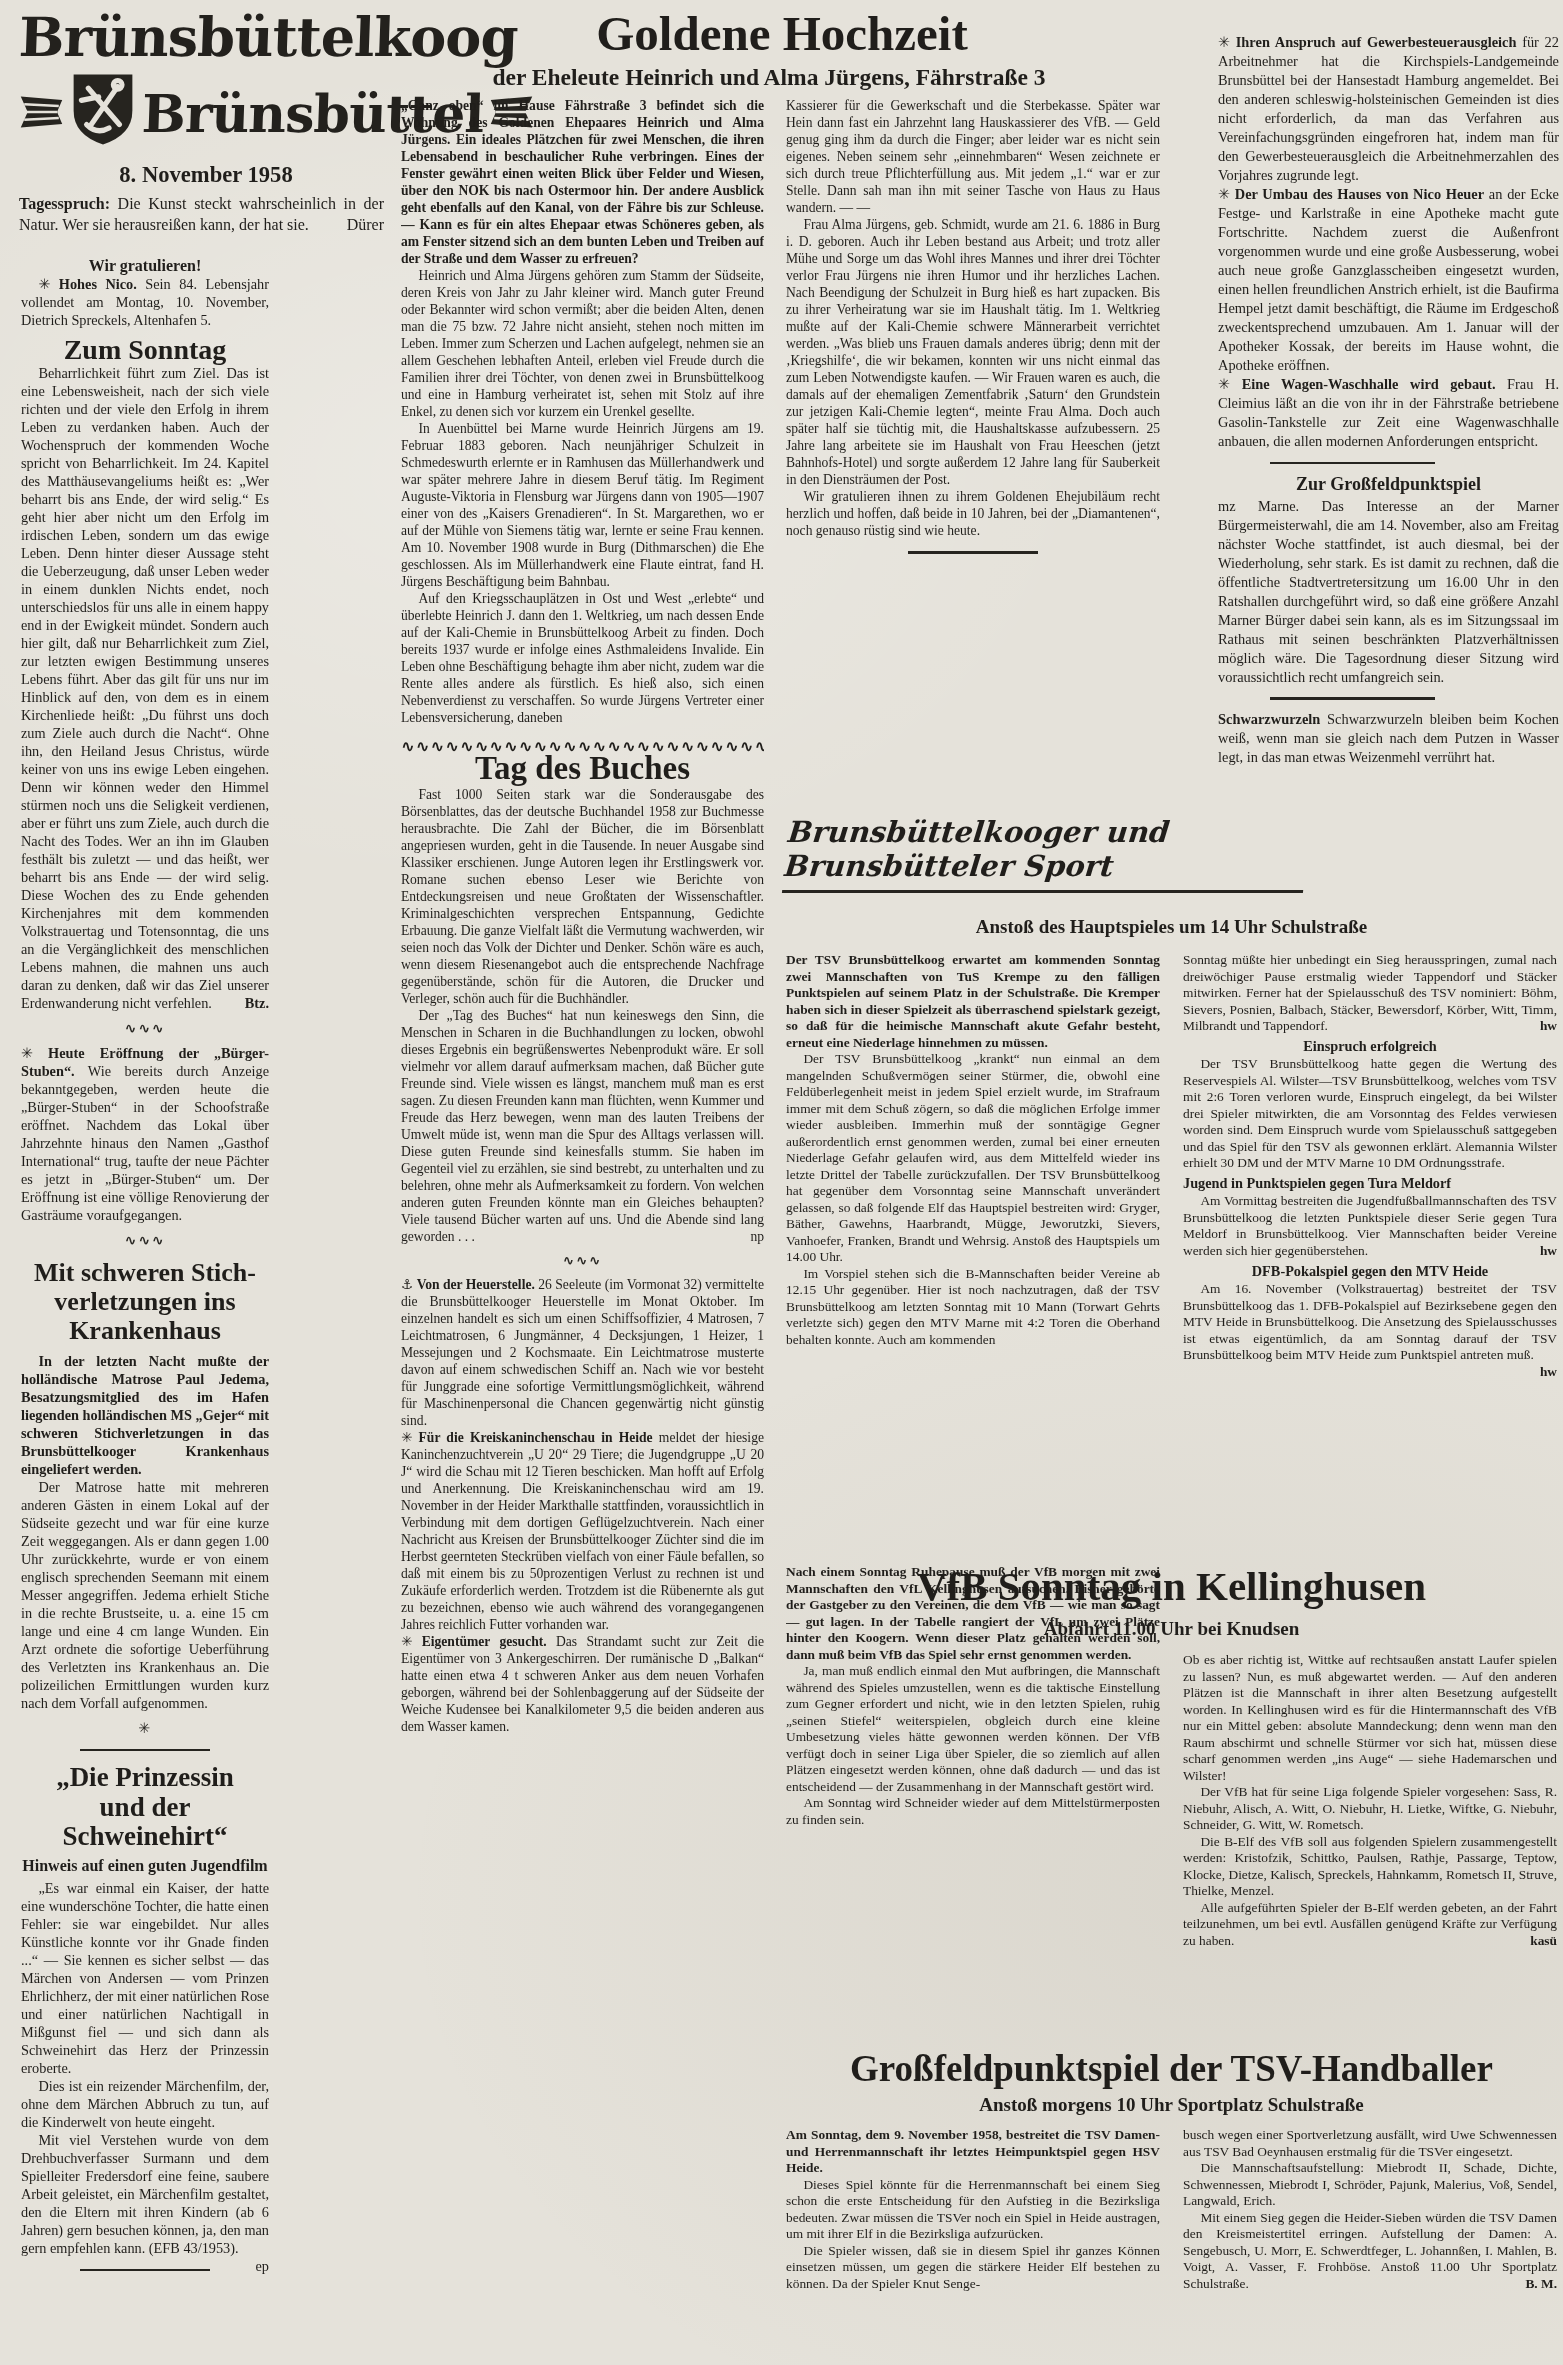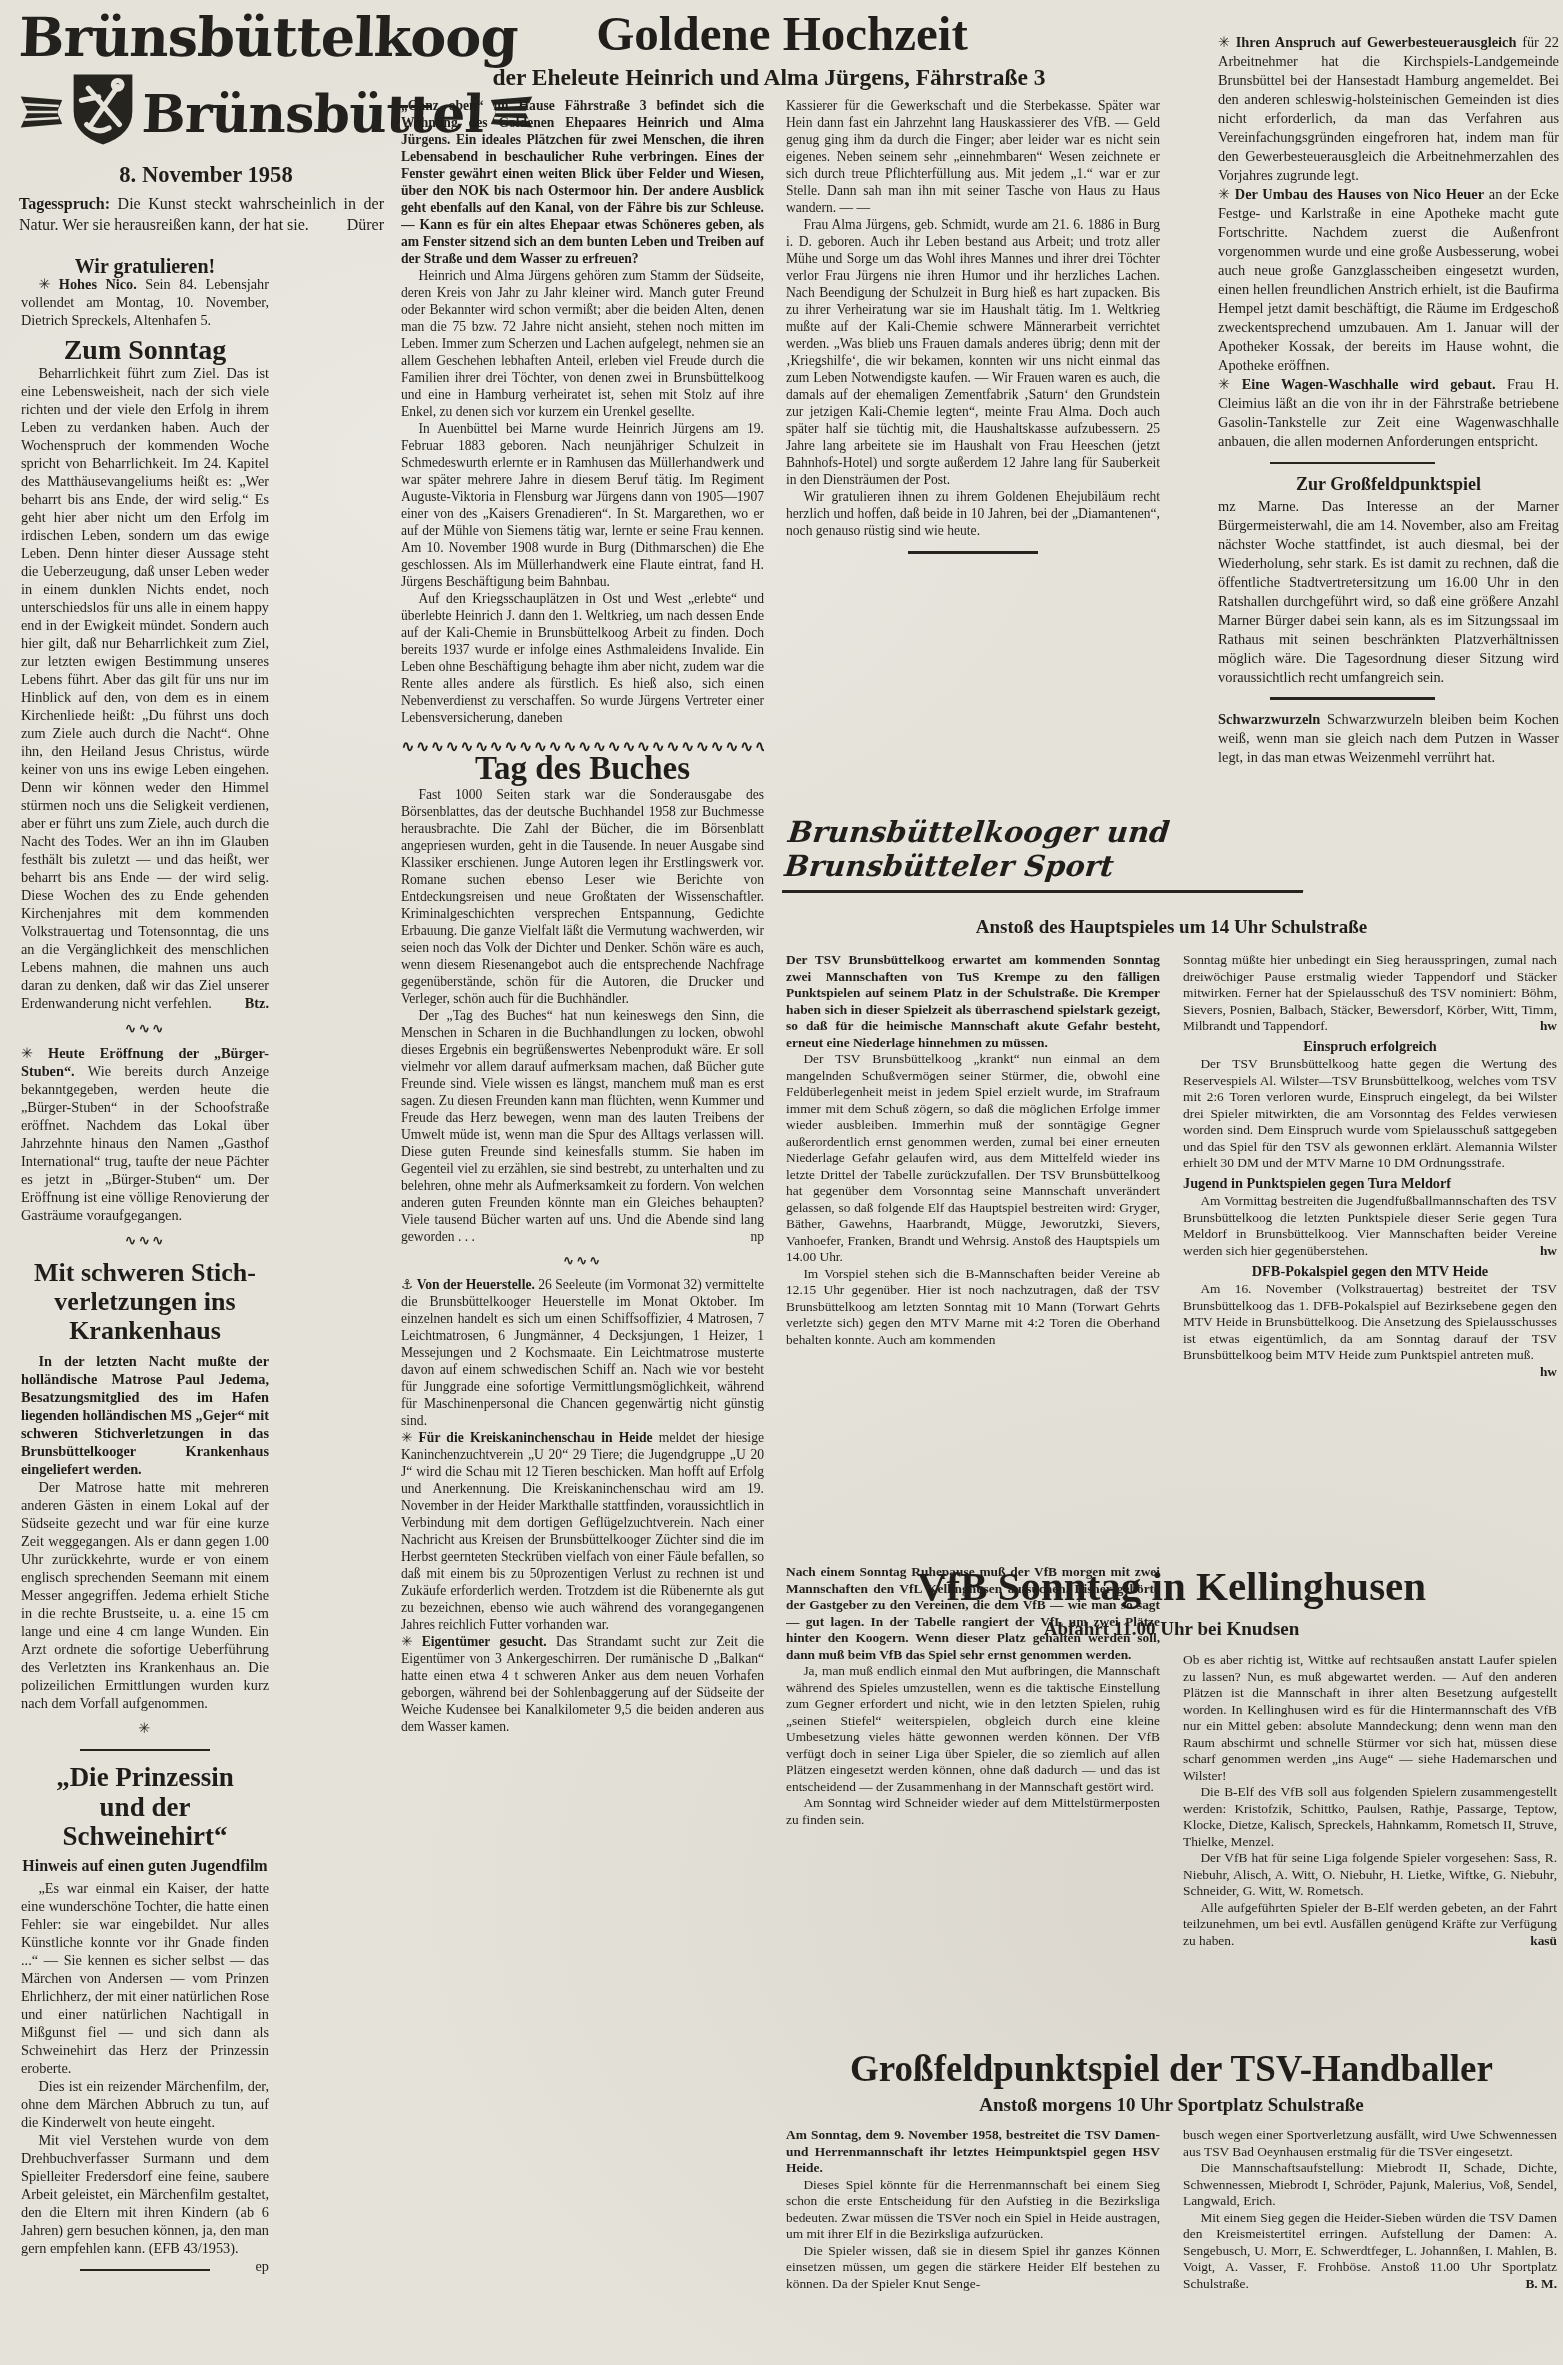--- a/index.html
+++ b/index.html
@@ -28,21 +28,21 @@
   .t-mid{font-size:13.6px;line-height:17px;}
   .t-right{font-size:14.4px;line-height:19px;}
   .t-sport{font-size:13.4px;line-height:16.5px;}
   
   .mast{font-family:"DejaVu Serif",serif;font-weight:bold;transform:skewX(-2deg);
         letter-spacing:-0.9px;color:#23211d;}
   .mast1{font-size:54px;line-height:54px;}
   .mast2{font-size:52px;line-height:52px;display:flex;align-items:center;gap:5.2px;margin-top:7px;}
   .dateline{font-size:22.6px;font-weight:bold;text-align:center;}
   .tagess{font-size:16px;line-height:21px;text-align:justify;margin:0;}
-  .h-grat{font-size:20px;}
+  .h-grat{font-size:16px;}
   .h-sonntag{font-size:28px;margin-top:12px;}
   .h-stich{font-size:26px;line-height:29px;margin-top:8.7px;}
   .h-prinz{font-size:27px;line-height:29.5px;}
   .h-sub{font-size:16px;margin:5.2px 0 3.5px 0;}
   .gh-title{font-size:49px;font-weight:bold;text-align:center;margin:0;}
   .gh-sub{font-size:23.5px;font-weight:bold;text-align:center;margin:0;}
   .h-buch{font-size:33px;margin:1.7px 0 8.7px 0;}
   .sport-script{font-family:"DejaVu Serif",serif;font-style:italic;font-weight:bold;
         font-size:29px;border-bottom:3.5px solid #26241f;padding-bottom:7px;transform:skewX(-6deg);}
   .sp-h1{font-size:41px;font-weight:bold;text-align:center;margin:0;}
@@ -252,22 +252,22 @@
   <h2 class="abs sp-h1" style="left:786px;top:1562px;width:771px;">VfB Sonntag in Kellinghusen</h2>
   <h3 class="abs sp-h2" style="left:786px;top:1618px;width:771px;">Abfahrt 11.00 Uhr bei Knudsen</h3>
 
   <div class="col t-sport" style="left:786px;top:1564px;width:374px;height:389px;">
     <p class="bp bold nf">Nach einem Sonntag Ruhepause muß der VfB morgen mit zwei Mannschaften den VfL Kellinghusen aufsuchen. Bisher gehörte der Gastgeber zu den Vereinen, die dem VfB — wie man so sagt — gut lagen. In der Tabelle rangiert der VfL um zwei Plätze hinter den Koogern. Wenn dieser Platz gehalten werden soll, dann muß beim VfB das Spiel sehr ernst genommen werden.</p>
     <p class="bp">Ja, man muß endlich einmal den Mut aufbringen, die Mannschaft während des Spieles umzustellen, wenn es die taktische Einstellung zum Gegner erfordert und nicht, wie in den letzten Spielen, ruhig „seinen Stiefel“ weiterspielen, obgleich durch eine kleine Umbesetzung vieles hätte gewonnen werden können. Der VfB verfügt doch in seiner Liga über Spieler, die so ziemlich auf allen Plätzen eingesetzt werden können, ohne daß dadurch — und das ist entscheidend — der Zusammenhang in der Mannschaft gestört wird.</p>
     <p class="bp">Am Sonntag wird Schneider wieder auf dem Mittelstürmerposten zu finden sein.</p>
   </div>
   <div class="col t-sport" style="left:1183px;top:1652px;width:374px;height:389px;">
     <p class="bp nf">Ob es aber richtig ist, Wittke auf rechtsaußen anstatt Laufer spielen zu lassen? Nun, es muß abgewartet werden. — Auf den anderen Plätzen ist die Mannschaft in ihrer alten Besetzung aufgestellt worden. In Kellinghusen wird es für die Hintermannschaft des VfB nur ein Mittel geben: absolute Manndeckung; denn wenn man den Raum abschirmt und schnelle Stürmer vor sich hat, müssen diese scharf genommen werden „ins Auge“ — siehe Hademarschen und Wilster!</p>
+    <p class="bp">Der VfB hat für seine Liga folgende Spieler vorgesehen: Sass, R. Niebuhr, Alisch, A. Witt, O. Niebuhr, H. Lietke, Wiftke, G. Niebuhr, Schneider, G. Witt, W. Rometsch.</p>
     <p class="bp">Die B-Elf des VfB soll aus folgenden Spielern zusammengestellt werden: Kristofzik, Schittko, Paulsen, Rathje, Passarge, Teptow, Klocke, Dietze, Kalisch, Spreckels, Hahnkamm, Rometsch II, Struve, Thielke, Menzel.</p>
-    <p class="bp">Der VfB hat für seine Liga folgende Spieler vorgesehen: Sass, R. Niebuhr, Alisch, A. Witt, O. Niebuhr, H. Lietke, Wiftke, G. Niebuhr, Schneider, G. Witt, W. Rometsch.</p>
     <p class="bp">
       <span>Alle aufgeführten Spieler der B-Elf werden gebeten, an der Fahrt teilzunehmen, um bei evtl. Ausfällen genügend Kräfte zur Verfügung zu haben.</span>
       <span class="sig">kasü</span>
     </p>
   </div>
 
   <h2 class="abs sp-h1 sp-h1b" style="left:786px;top:2047px;width:771px;">Großfeldpunktspiel der TSV-Handballer</h2>
   <h3 class="abs sp-h2" style="left:786px;top:2094px;width:771px;">Anstoß morgens 10 Uhr Sportplatz Schul­straße</h3>
 
   <div class="col t-sport" style="left:786px;top:2127px;width:374px;height:236px;">

